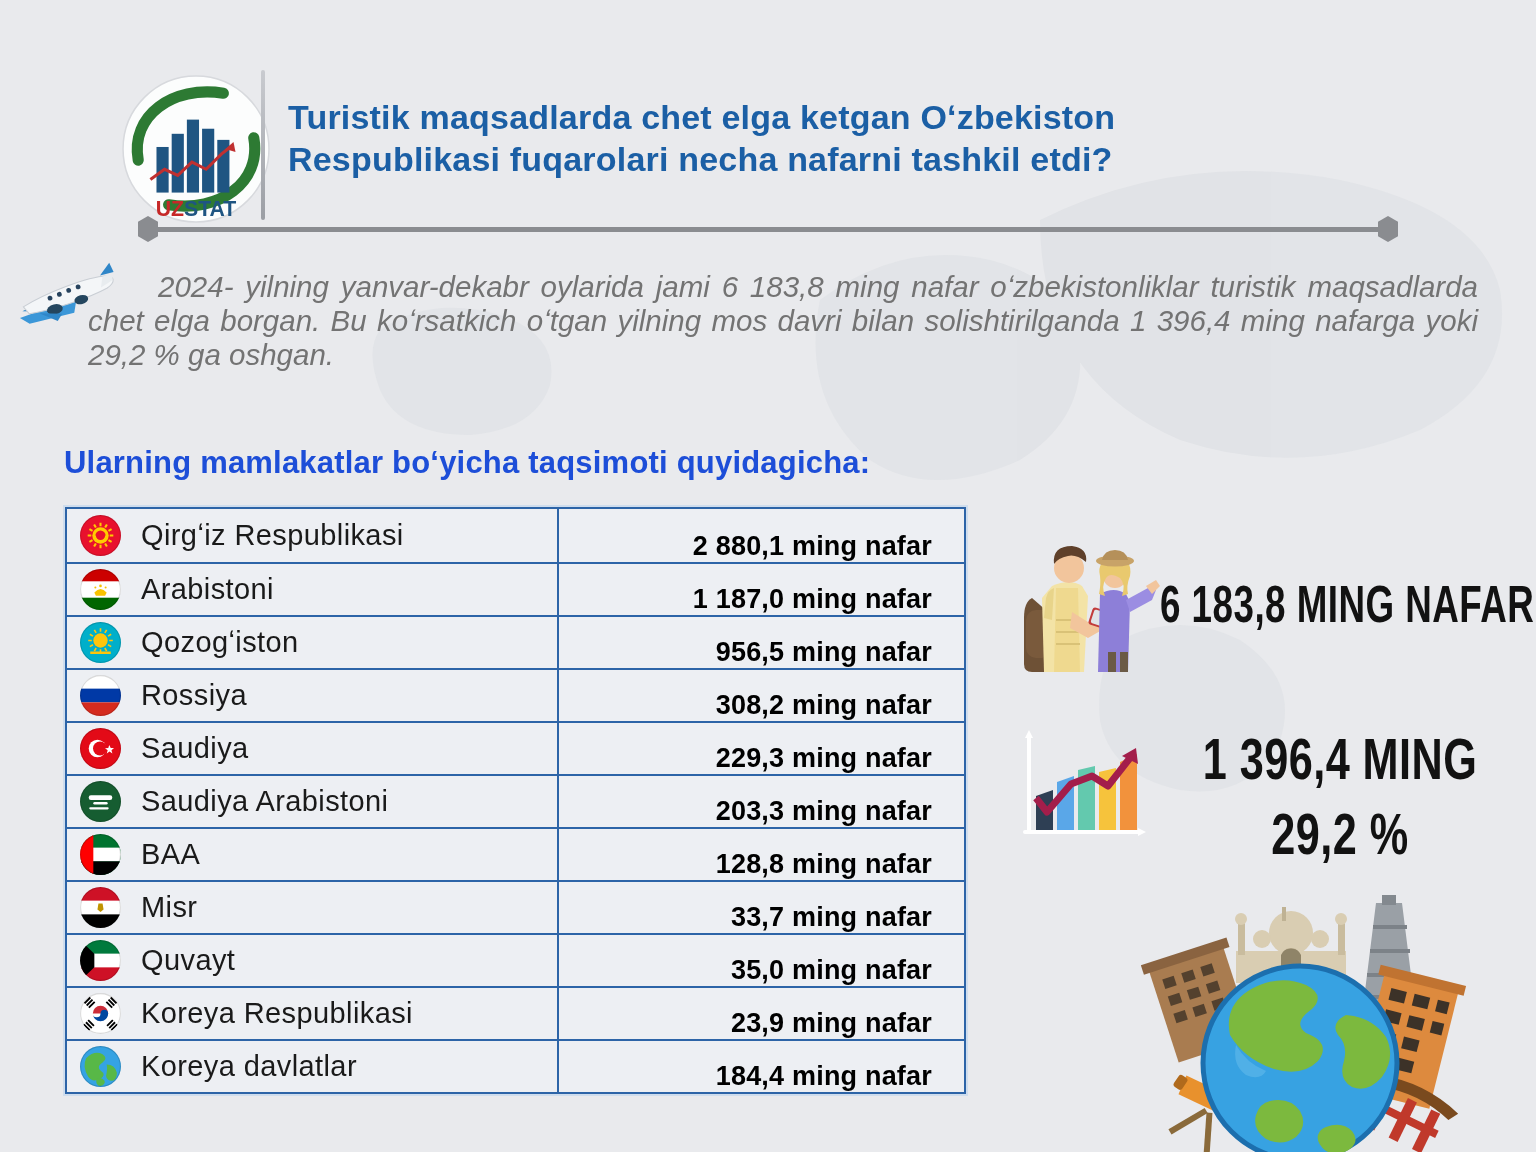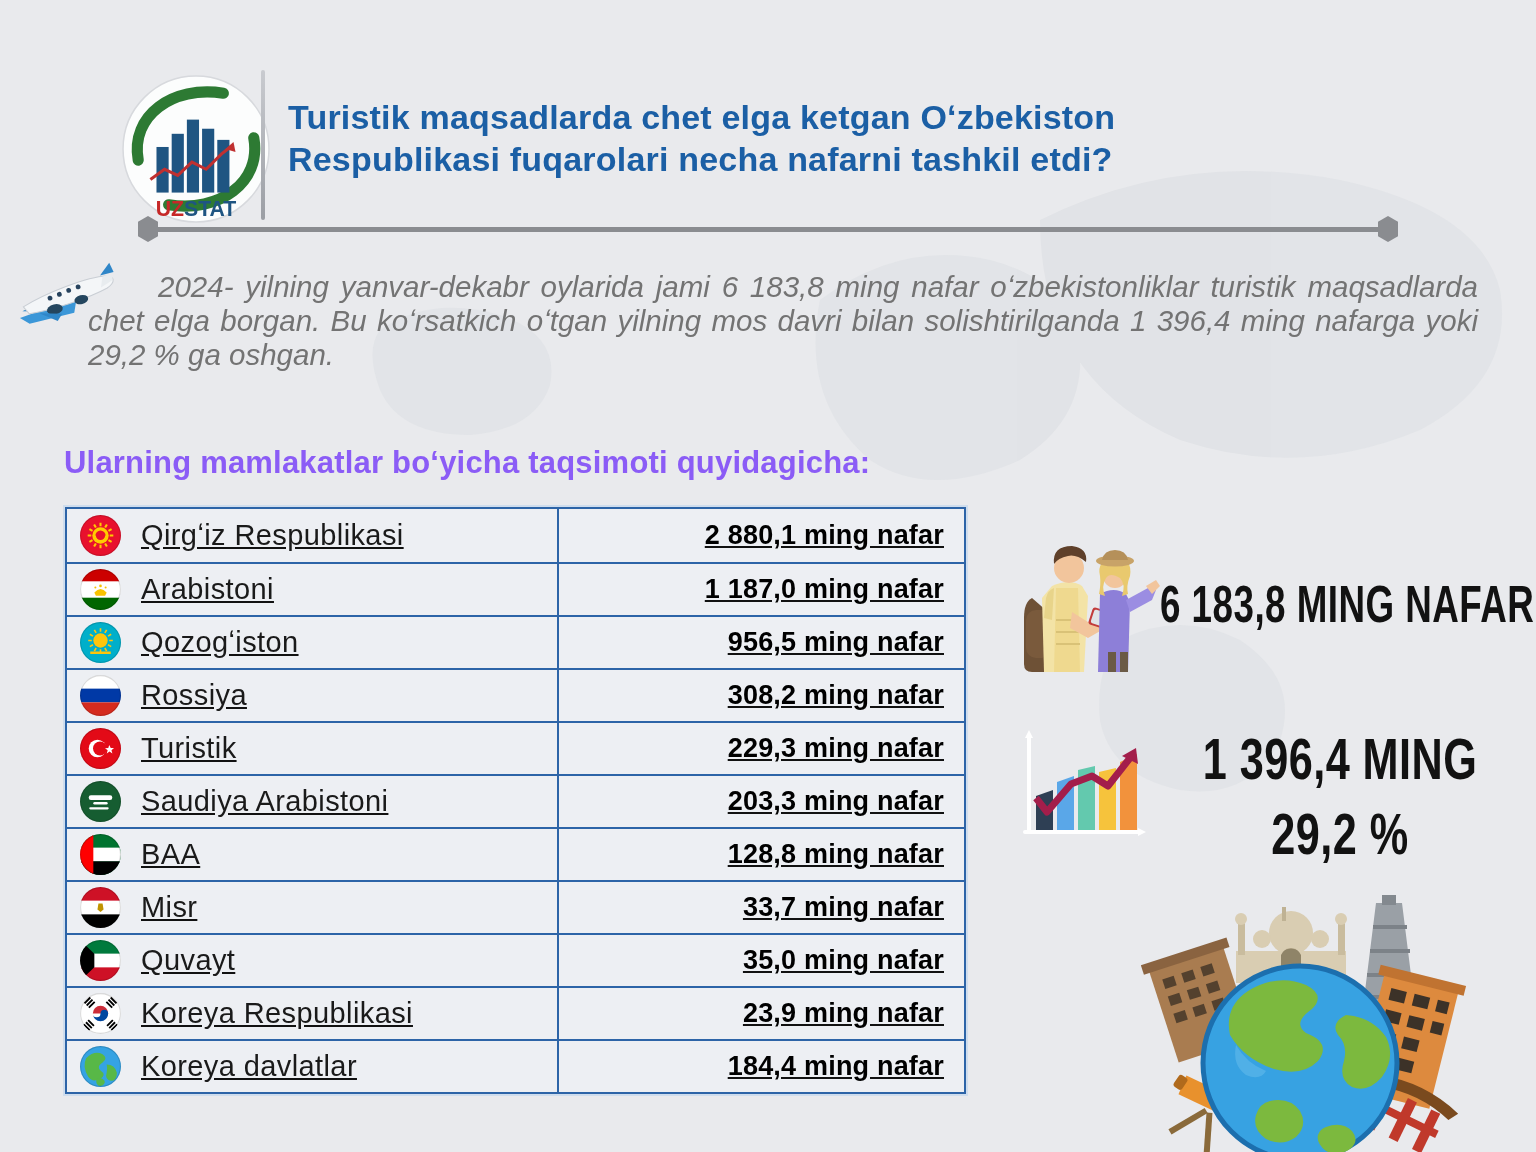--- a/index.html
+++ b/index.html
@@ -29,35 +29,35 @@
   .h-divider .cap.left { left:0; } .h-divider .cap.right { right:0; }
 
   
   .plane { position:absolute; left:6px; top:262px; width:122px; height:68px; }
   .intro { position:absolute; left:88px; top:270px; width:1390px;
     font-style:italic; font-size:29.5px; line-height:1.15; color:#737373;
     text-align:justify; }
   .intro p { text-indent:70px; }
 
   .section-heading { position:absolute; left:64px; top:445px; font-size:31px;
-    font-weight:700; color:#8b5cf6; letter-spacing:.2px; }
+    font-weight:700; color:#1d4ed8; letter-spacing:.2px; }
 
   
   .country-table { position:absolute; left:65px; top:507px; width:901px;
     border:2px solid var(--table_border,#2d64a7);
     box-shadow:0 0 0 2px #cfdded; background:#edeff3; }
-  .trow { display:grid; grid-template-columns:492px 1fr; height:53px;text-decoration:underline; }
+  .trow { display:grid; grid-template-columns:492px 1fr; height:53px; }
   .trow + .trow { border-top:2px solid var(--table_border,#2d64a7); }
   .cell { display:flex; align-items:center; }
   .name-cell { border-right:2px solid var(--table_border,#2d64a7);
     padding-left:13px; gap:20px; }
   .flag { width:41px; height:41px; display:inline-flex; }
   .flag svg { width:41px; height:41px; }
   .cname { font-size:29px; color:#1a1a1a; letter-spacing:.4px; }
-  .value-cell { justify-content:flex-end; padding-right:20px; }
+  .value-cell { justify-content:flex-end; padding-right:32px;align-items:flex-end; }
   .cvalue { font-size:27px; font-weight:700; color:#000; letter-spacing:.2px; }
 
   
   .tourists { position:absolute; left:1012px; top:524px; width:150px; height:150px; }
   .total-label { position:absolute; left:1160px; top:582px; white-space:nowrap;
     font-size:40px; font-weight:700; color:#121212;
     transform:scale(.92,1.28); transform-origin:left center; letter-spacing:.5px; }
   .chart-icon { position:absolute; left:1016px; top:726px; width:134px; height:118px; }
   .increase-label { position:absolute; left:1168px; top:722px; width:344px;
     text-align:center; font-size:47px; font-weight:700; color:#121212;
@@ -275,21 +275,21 @@
               </defs>
               <g clip-path="url(#cp-4)">
                 <rect width="40" height="40" fill="#e30a17"></rect>
                 <circle cx="17" cy="20" r="8.5" fill="#ffffff"></circle>
                 <circle cx="19.5" cy="20" r="6.8" fill="#e30a17"></circle>
                 <polygon points="28.5,16.5 30,19.5 33.2,19.6 30.7,21.7 31.6,24.8 28.8,23 26.1,24.9 27,21.7 24.4,19.7 27.6,19.5" fill="#ffffff"></polygon>
               </g>
               <circle cx="20" cy="20" r="19.4" fill="none" stroke="rgba(0,0,0,.15)" stroke-width="1"></circle>
             </svg>
           </span>
-        <span class="cname">Turistik</span>
+        <span class="cname">Saudiya</span>
       </div>
       <div class="cell value-cell">
         <span class="cvalue">229,3 ming nafar</span>
       </div>
     </div>
 
     <div class="trow">
       <div class="cell name-cell">
         <span class="flag">
             <svg viewBox="0 0 40 40">

